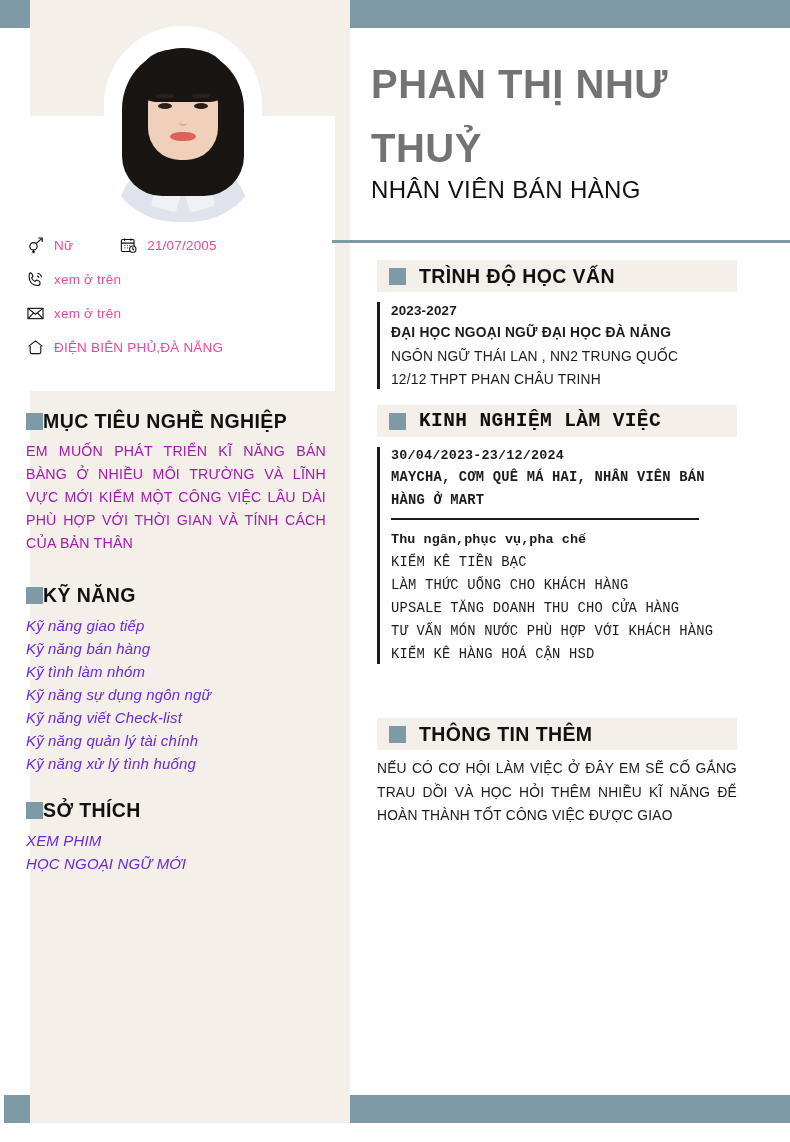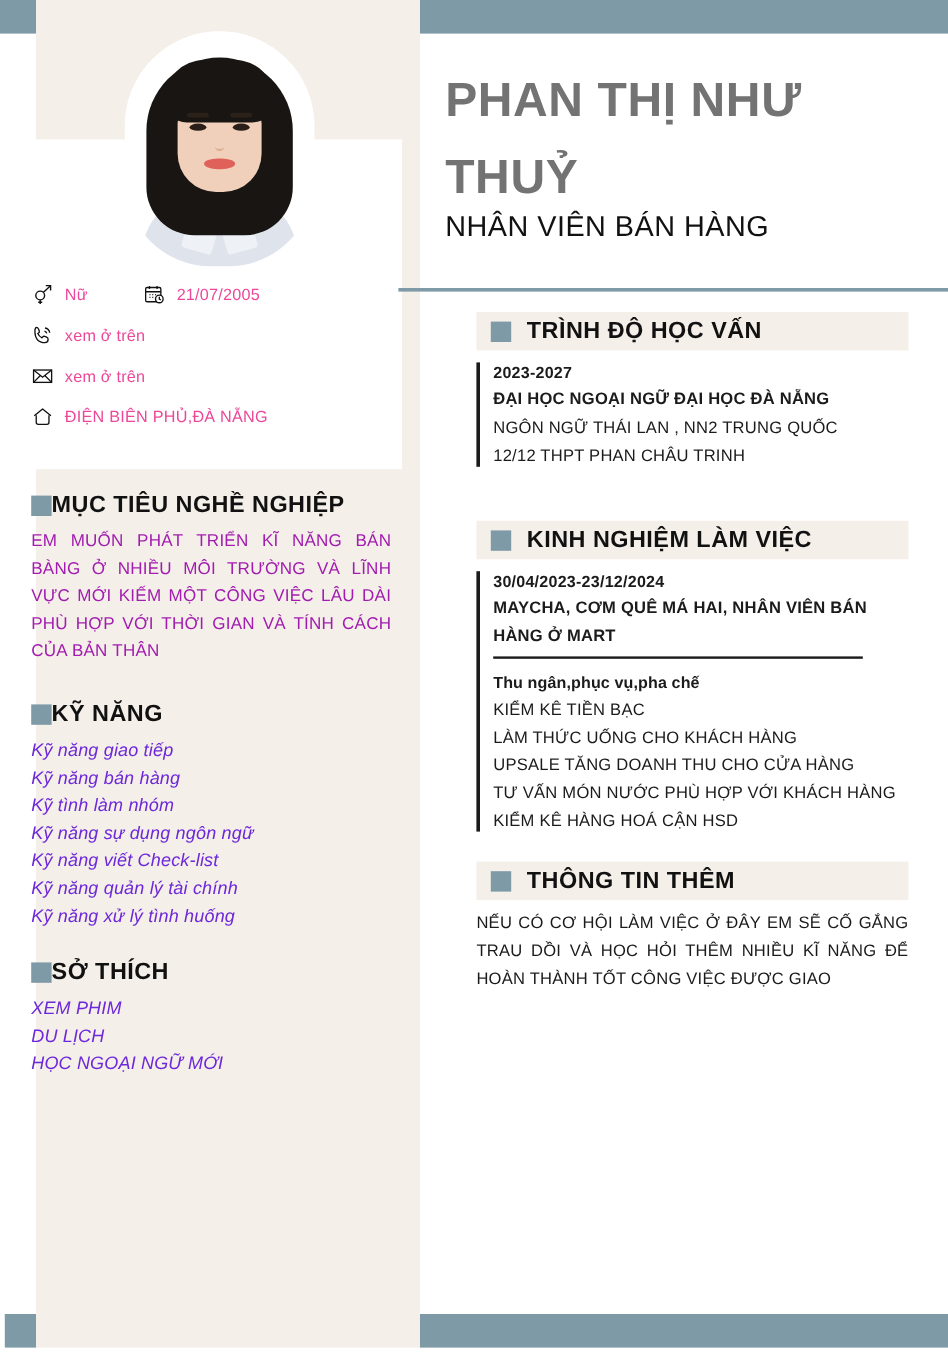--- a/index.html
+++ b/index.html
@@ -65,21 +65,21 @@
 
   .list { margin-top:4px; }
   .list li { list-style:none; font-size:15px; line-height:23px; letter-spacing:.15px; color:#6d28d9;font-style:italic; }
 
   
   .name { position:absolute; left:371px; top:52px; width:400px; font-size:40px; font-weight:bold;
           line-height:64px; letter-spacing:.5px; color:#737373; }
   .role { position:absolute; left:371px; top:176px; font-size:24px; letter-spacing:.4px; color:#111111; }
   .hrule { position:absolute; left:332px; top:240px; width:458px; height:3px; background:#7f9aa7; }
 
-  .rsec { position:absolute; left:377px; width:360px;margin-left:20px; }
+  .rsec { position:absolute; left:377px; width:360px; }
   .rsec-bar { display:flex; align-items:center; gap:13px; height:32px; background:#f4efe9; padding-left:12px; }
   .rsec-title { font-size:19.5px; font-weight:bold; letter-spacing:.4px; color:#111111; white-space:nowrap; }
 
   .tl { position:relative; padding-left:14px; margin-top:8px; }
   .tl::before { content:""; position:absolute; left:0; top:2px; bottom:2px; width:3px; background:#1b1b1b; }
   .tl .date { font-size:13.4px; font-weight:bold; letter-spacing:.2px; line-height:22px; }
   .tl .org  { font-size:13.8px; font-weight:bold; letter-spacing:.2px; line-height:22.5px; }
   .tl .line { font-size:13.8px; letter-spacing:.2px; line-height:23px; }
   .tl .line.just { text-align:justify; }
   .divider { height:2px; background:#1b1b1b; margin:6px 0 8px 0; width:308px; }
@@ -196,21 +196,20 @@
     </ul>
   </div>
 
   <div class="sec" style="top:795px;">
     <div class="sec-head">
       <span class="sq"></span>
       <span class="sec-title">SỞ THÍCH</span>
     </div>
     <ul class="list">
       <li>XEM PHIM</li>
-      <li>DU LỊCH</li>
       <li>HỌC NGOẠI NGỮ MỚI</li>
     </ul>
   </div>
 
   <div class="name">PHAN THỊ NHƯ THUỶ</div>
   <div class="role">NHÂN VIÊN BÁN HÀNG</div>
   <div class="hrule"></div>
 
   <div class="rsec" style="top:260px;">
     <div class="rsec-bar">
@@ -218,21 +217,21 @@
       <span class="rsec-title">TRÌNH ĐỘ HỌC VẤN</span>
     </div>
     <div class="tl">
       <div class="date">2023-2027</div>
       <div class="org">ĐẠI HỌC NGOẠI NGỮ ĐẠI HỌC ĐÀ NẴNG</div>
       <div class="line">NGÔN NGỮ THÁI LAN , NN2 TRUNG QUỐC</div>
       <div class="line">12/12 THPT PHAN CHÂU TRINH</div>
     </div>
   </div>
 
-  <div class="rsec" style="top:434px;">
+  <div class="rsec" style="top:405px;font-family:Liberation Mono, monospace;">
     <div class="rsec-bar">
       <span class="sq"></span>
       <span class="rsec-title">KINH NGHIỆM LÀM VIỆC</span>
     </div>
     <div class="tl">
       <div class="date">30/04/2023-23/12/2024</div>
       <div class="org">MAYCHA, CƠM QUÊ MÁ HAI, NHÂN VIÊN BÁN HÀNG Ở MART</div>
       <div class="divider"></div>
       <div class="duty-head">Thu ngân,phục vụ,pha chế</div>
       <div class="line">KIỂM KÊ TIỀN BẠC</div>

